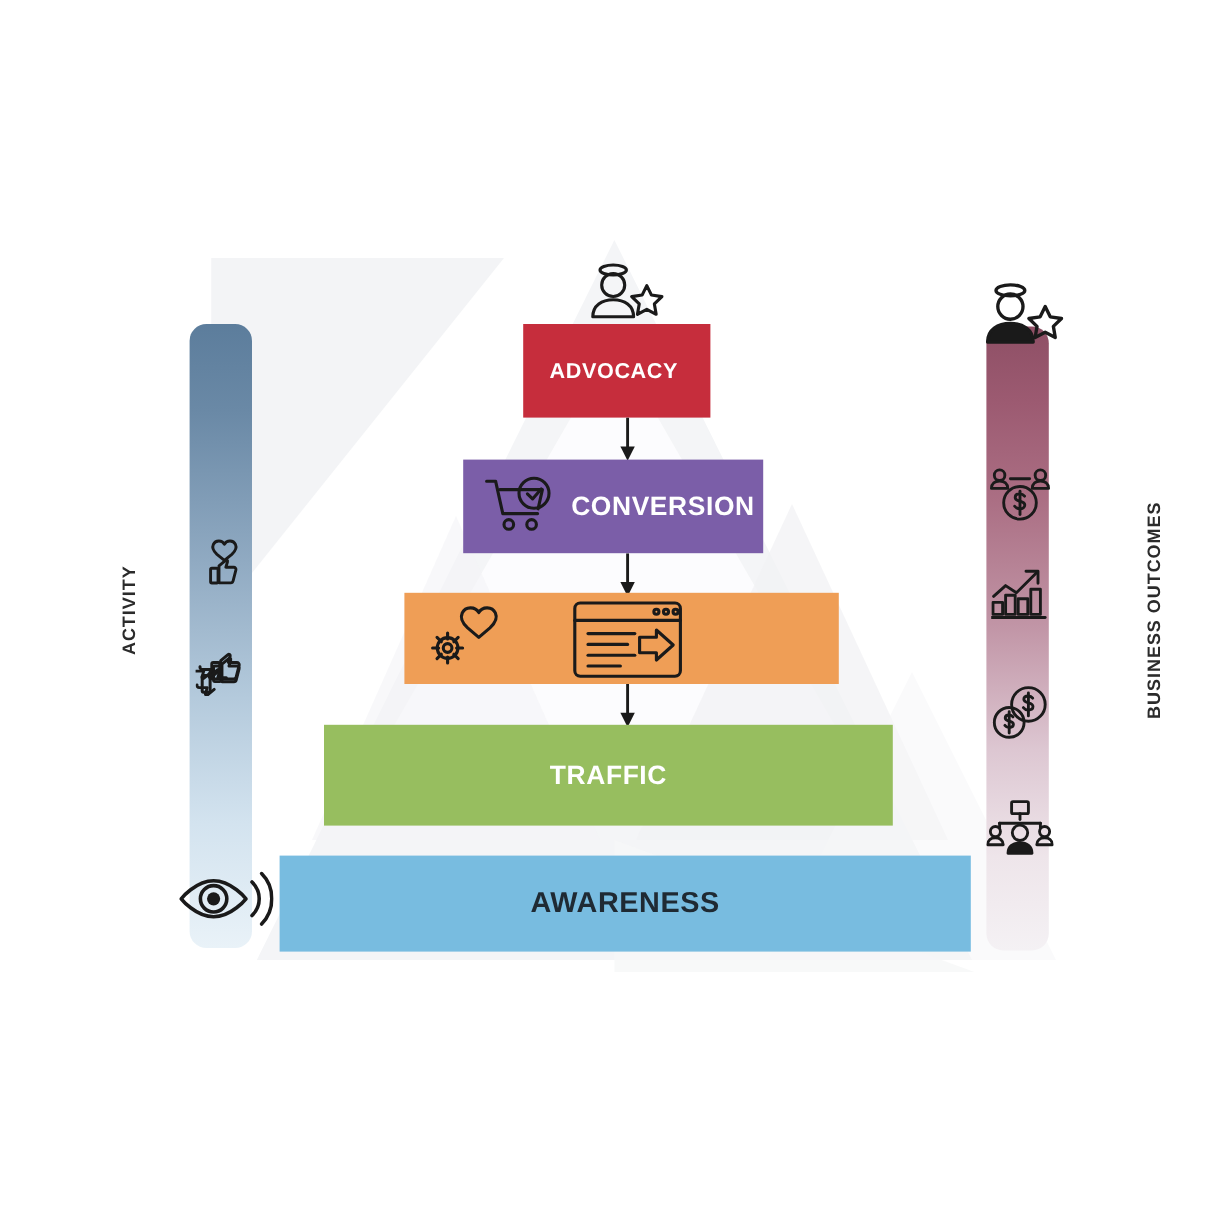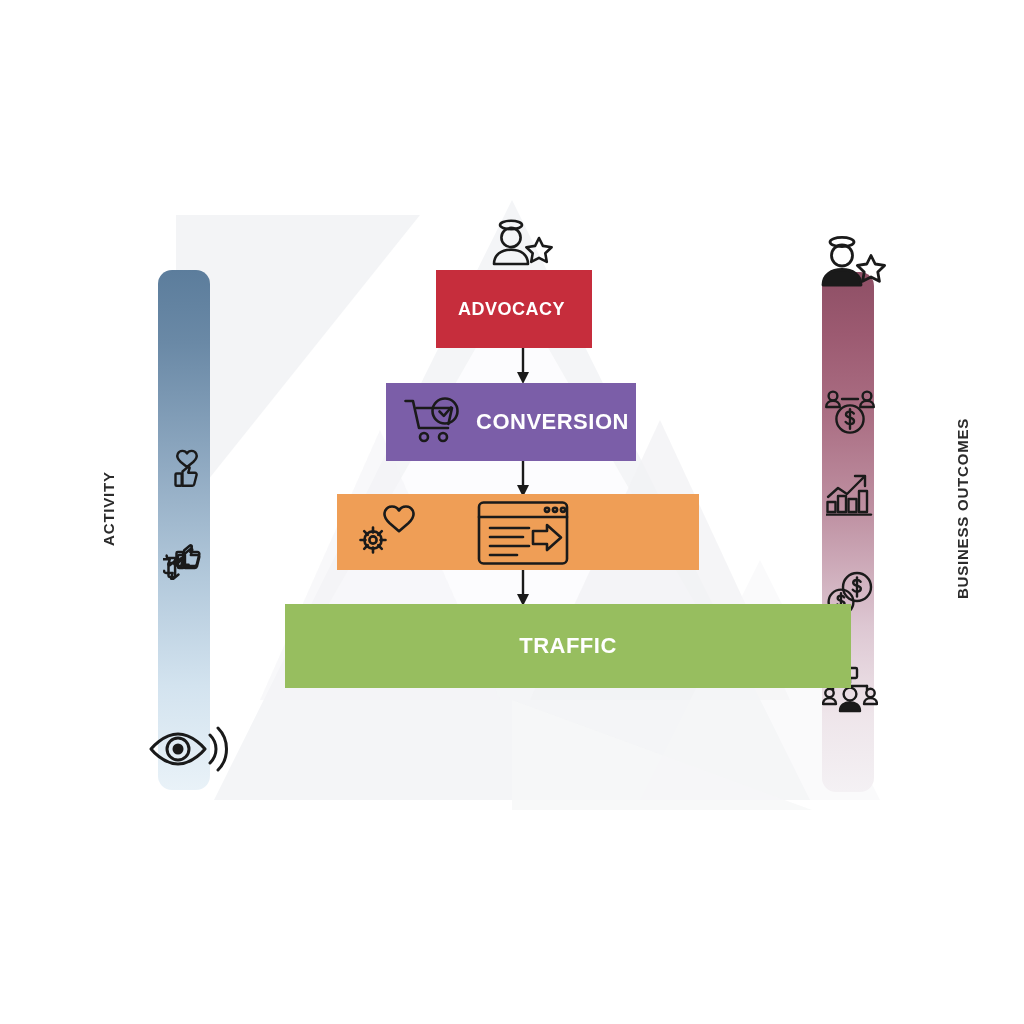--- a/index.html
+++ b/index.html
@@ -92,21 +92,21 @@
   }
   .band-text {
     font-weight: bold;
     letter-spacing: 0.5px;
     white-space: nowrap;
   }
 
   .band-advocacy   { left: 436px; top: 270px;  width: 156px; height: 78px;  background: #c62d3c; }
   .band-conversion { left: 386px; top: 383px;  width: 250px; height: 78px;  background: #7b5ea8; }
   .band-engagement { left: 337px; top: 494px;  width: 362px; height: 76px;  background: #ef9e56; }
-  .band-traffic    { left: 285px; top: 604px;  width: 566px; height: 84px;  background: #97be5f; }
+  .band-traffic    { left: 270px; top: 604px;  width: 474px; height: 84px;  background: #97be5f; }
   .band-awareness  { left: 233px; top: 713px;  width: 576px; height: 80px;  background: #78bce0; }
 
   .band-advocacy .band-text,
   .band-conversion .band-text,
   .band-traffic .band-text {
     color: #ffffff;
   }
   .band-awareness .band-text { color: #1f2a33; }
 
   .band-advocacy   .band-text { font-size: 18px; margin-left: 22px; }
@@ -321,14 +321,17 @@
 
   <svg class="arrow" style="top:570px;" width="14" height="36" viewBox="0 0 14 36">
     <line x1="7" y1="0" x2="7" y2="27" stroke="#1a1a1a" stroke-width="2.4"></line>
     <polygon points="7,36 1,24 13,24" fill="#1a1a1a"></polygon>
   </svg>
 
   <div class="band band-traffic">
     <span class="band-text">TRAFFIC</span>
   </div>
 
+  <div class="band band-awareness">
+    <span class="band-text">AWARENESS</span>
+  </div>
 
 </div>
 
 </body></html>

